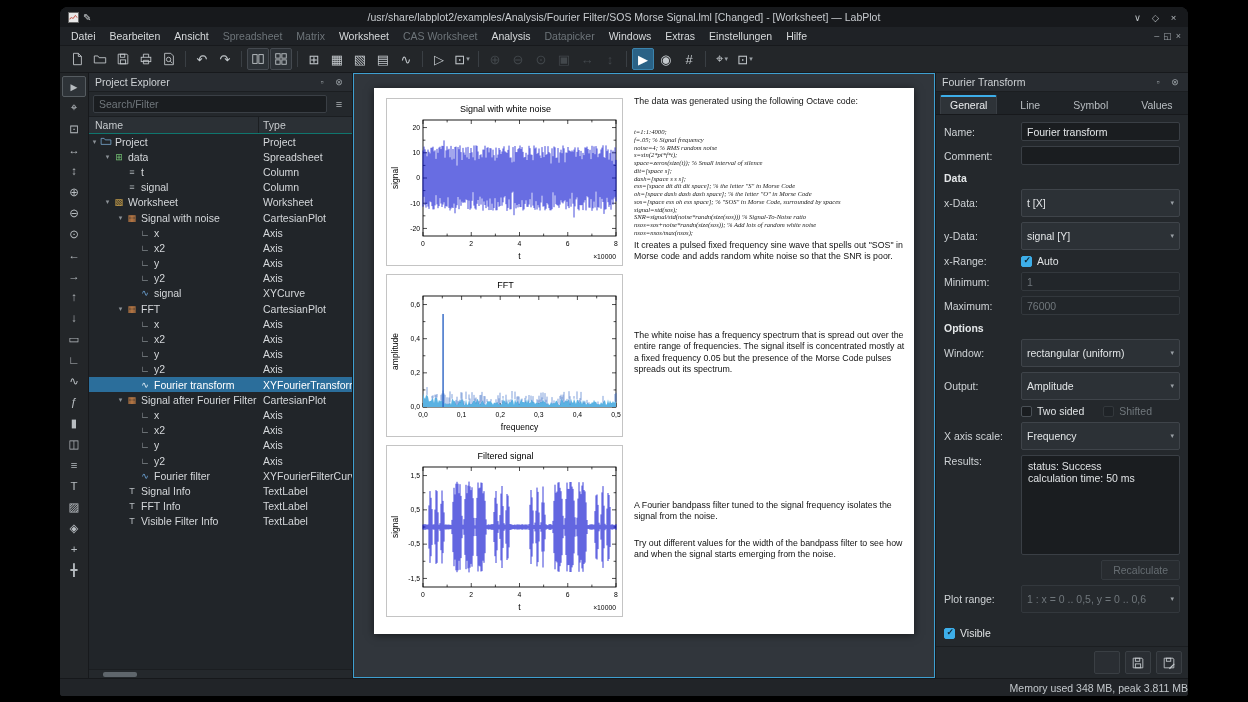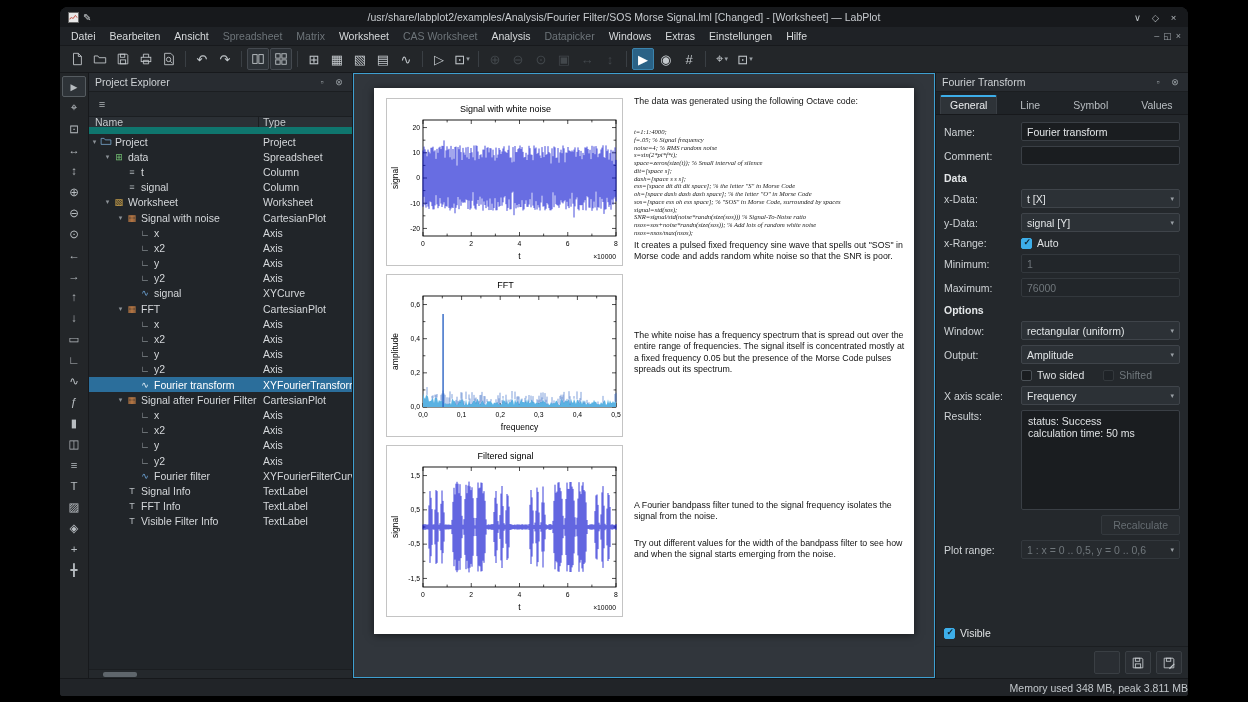--- a/index.html
+++ b/index.html
@@ -42,21 +42,21 @@
   .ltool.checked{background:#2e3338;border-color:#565c61}
   
   .explorer{width:264px;flex:none;background:var(--bg2);border-right:1px solid var(--borderD);display:flex;flex-direction:column;min-height:0}
   .dock-head{height:19px;flex:none;display:flex;align-items:center;padding:0 6px;color:#cdd1d4;font-size:10.5px;background:#282c31;border-bottom:1px solid #1b1e21;gap:3px}
   .dock-head .title{flex:1;white-space:nowrap;overflow:hidden}
   .dock-btn{width:14px;text-align:center;color:#9aa0a5;font-size:9px}
   .search-row{display:flex;align-items:center;padding:3px 4px;gap:3px;flex:none}
   .search-input{flex:1;height:18px;background:var(--input);border:1px solid var(--border);border-radius:2px;color:#d7dadc;font-size:10.5px;padding:0 5px;outline:none;font-family:inherit}
   .search-input::placeholder{color:#70777c}
   .filter-btn{width:18px;height:18px;display:flex;align-items:center;justify-content:center;color:#aeb3b7;font-size:11px}
-  .tree-header{display:flex;height:18px;flex:none;background:var(--bg3);border-top:1px solid #1b1e21;border-bottom:7px solid #0f766e;font-size:10.5px;color:#c6cacd;align-items:center}
+  .tree-header{display:flex;height:18px;flex:none;background:var(--bg3);border-top:1px solid #1b1e21;border-bottom:1px solid #0f766e;font-size:10.5px;color:#c6cacd;align-items:center}
   .th-name{width:170px;flex:none;padding-left:6px;border-right:1px solid #1b1e21;height:100%;display:flex;align-items:center}
   .th-type{flex:1;padding-left:4px}
   .tree{flex:1;overflow:hidden;background:#212529;font-size:10.5px}
   .trow{display:flex;height:15.2px;align-items:center;color:#d4d7da;white-space:nowrap}
   .trow.selected{background:var(--sel);color:#fff}
   .tname{display:flex;align-items:center;overflow:hidden;width:170px;flex:none}
   .tlabel{overflow:hidden}
   .ttype{flex:1;overflow:hidden;padding-left:4px}
   .chev{width:11px;flex:none;color:#8b9196;font-size:7px;text-align:center}
   .ticon{width:12px;flex:none;text-align:center;font-size:9px;margin-right:3px}
@@ -81,21 +81,21 @@
   .dock{width:253px;flex:none;background:var(--bg2);border-left:1px solid var(--borderD);display:flex;flex-direction:column;font-size:10.5px;min-height:0}
   .tabs{display:flex;background:#1f2327;padding:3px 4px 0;gap:13px;border-bottom:1px solid var(--borderD);flex:none}
   .tab{padding:3px 9px 3px;color:#b9bec2;border:1px solid transparent;border-bottom:none;border-radius:2px 2px 0 0;font-size:10.5px}
   .tab.active{background:#2e3338;color:#eceeef;border-color:var(--border);border-top:2px solid var(--blue);padding-top:2px}
   .dock-content{flex:1;min-height:0;padding:7px 8px;display:flex;flex-direction:column;gap:5px;overflow:hidden}
   .frow{display:flex;align-items:center;gap:5px;flex:none}
   .frow.top{align-items:flex-start}
   .flabel{width:72px;flex:none;color:#ced2d5}
   .finput{flex:1;height:19px;background:var(--input);border:1px solid var(--border);border-radius:2px;color:#e2e5e7;font-size:10.5px;padding:0 5px;outline:none;min-width:0;font-family:inherit}
   .finput.dis{color:#70777c;background:#22262a;border-color:#33383d}
-  .combo{flex:1;height:19px;background:#2c3136;border:1px solid #3f444a;border-radius:2px;display:flex;align-items:center;padding:0 5px;color:#e2e5e7;min-width:0}
+  .combo{flex:1;height:28px;background:#2c3136;border:1px solid #3f444a;border-radius:2px;display:flex;align-items:center;padding:0 5px;color:#e2e5e7;min-width:0}
   .combo .ctext{flex:1;overflow:hidden;white-space:nowrap}
   .combo .carr{font-size:7px;color:#9aa0a5;flex:none}
   .combo.dis{color:#70777c;background:#262a2e;border-color:#33383d}
   .combo.dis .ctext{color:#70777c}
   .section{font-weight:bold;color:#e4e7e9;margin-top:2px}
   .cb{width:11px;height:11px;border:1px solid #4a5056;border-radius:2px;background:var(--input);flex:none;position:relative;display:inline-block}
   .cb.checked{background:var(--blue);border-color:var(--blue)}
   .cb.checked::after{content:"✓";position:absolute;left:1.5px;top:-1.5px;font-size:9px;color:#122531;font-weight:bold}
   .cb.dis{opacity:.4}
   .cblabel.dis{color:#70777c}
@@ -303,20 +303,21 @@
         <span class="ltool">╋</span>
       </div>
 
     <div class="explorer">
       <div class="dock-head">
         <span class="title">Project Explorer</span>
         <span class="dock-btn">▫</span>
         <span class="dock-btn">⊗</span>
       </div>
       <div class="search-row">
+        <input class="search-input" placeholder="Search/Filter" style="">
         <span class="filter-btn">≡</span>
       </div>
       <div class="tree-header">
         <span class="th-name">Name</span>
         <span class="th-type">Type</span>
       </div>
       <div class="tree">
           <div class="trow">
             <span class="tname" style="padding-left: 0px;">
               <span class="chev">▾</span>

